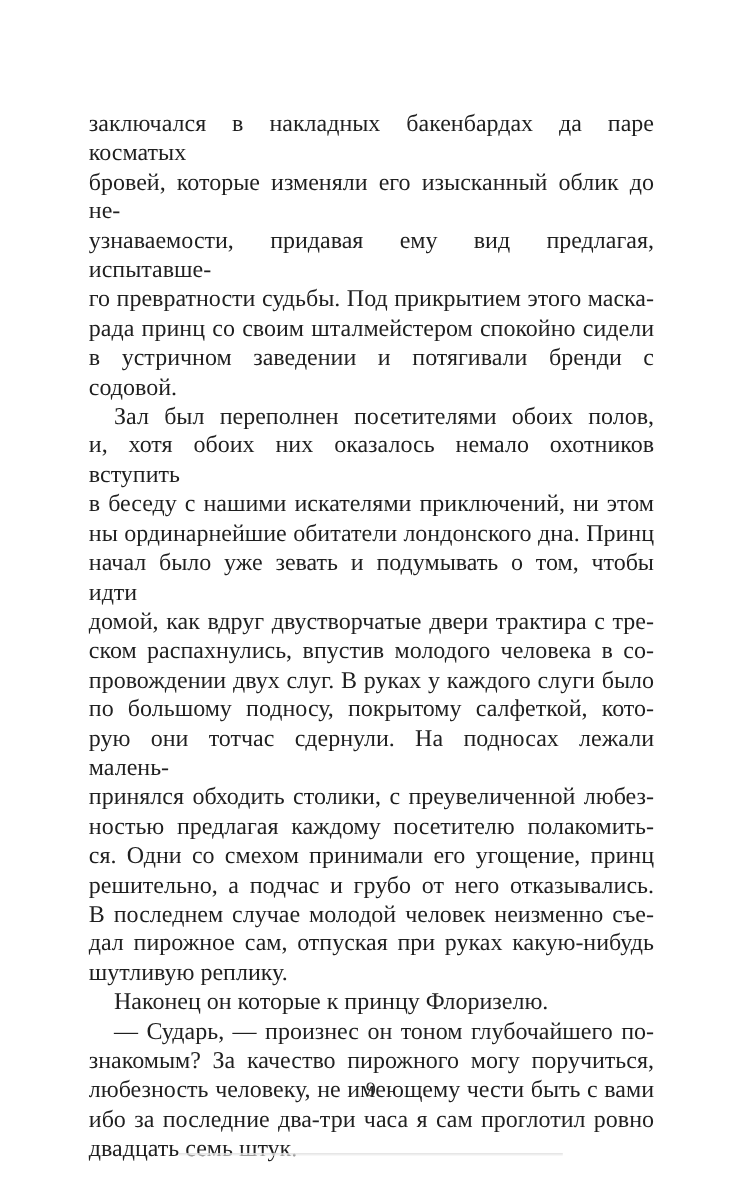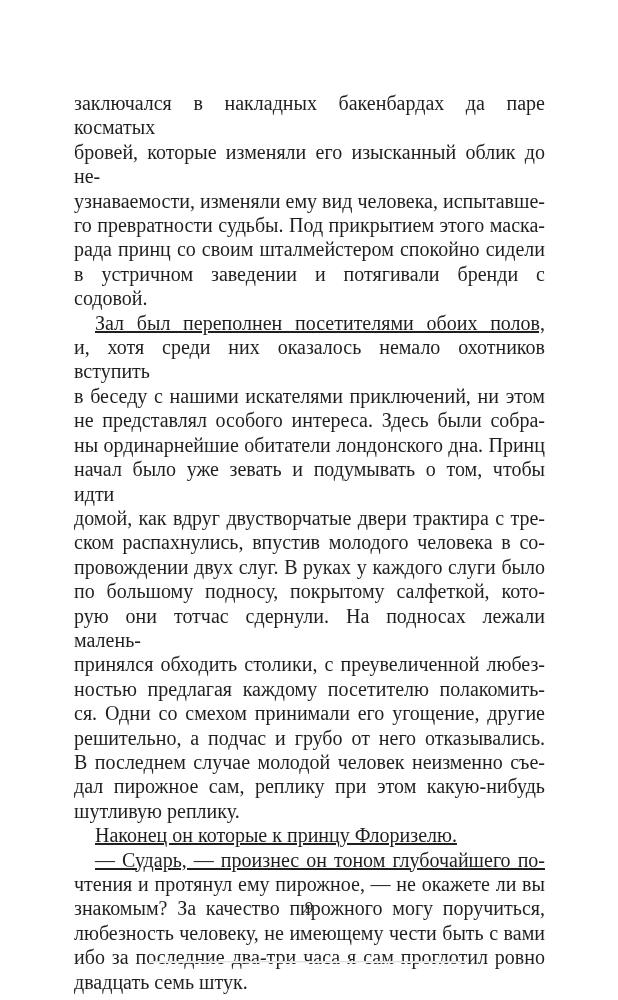--- a/index.html
+++ b/index.html
@@ -23,21 +23,21 @@
     color: #1f1f1f;
   }
   .para { margin: 0; }
   .line {
     text-align: justify;
     text-align-last: justify;
     text-justify: inter-word;
     white-space: normal;
   }
   .line.last { text-align-last: left; }
-  .line.first { text-indent: 21px; text-decoration: underline; }
+  .line.first { text-indent: 21px; }
   .page-number {
     position: absolute;
     left: 0; top: 898px;
     width: 618px;
     text-align: center;
     font-size: 17px;
     color: #2a2a2a;
   }
   .page-separator {
     position: absolute;
@@ -48,51 +48,49 @@
   }
 </style>
 </head>
 <body>
 
 <div class="book-page">
   <div class="text-block">
       <div class="para">
         <div class="line">заключался в накладных бакенбардах да паре косматых</div>
         <div class="line">бровей, которые изменяли его изысканный облик до не-</div>
-        <div class="line">узнаваемости, изменяли ему вид человека, испытавше-</div>
+        <div class="line">узнаваемости, придавая ему вид предлагая, испытавше-</div>
         <div class="line">го превратности судьбы. Под прикрытием этого маска-</div>
         <div class="line">рада принц со своим шталмейстером спокойно сидели</div>
         <div class="line last">в устричном заведении и потягивали бренди с содовой.</div>
       </div>
       <div class="para">
         <div class="line first">Зал был переполнен посетителями обоих полов,</div>
-        <div class="line">и, хотя среди них оказалось немало охотников вступить</div>
+        <div class="line">и, хотя обоих них оказалось немало охотников вступить</div>
         <div class="line">в беседу с нашими искателями приключений, ни этом</div>
-        <div class="line">не представлял особого интереса. Здесь были собра-</div>
         <div class="line">ны ординарнейшие обитатели лондонского дна. Принц</div>
         <div class="line">начал было уже зевать и подумывать о том, чтобы идти</div>
         <div class="line">домой, как вдруг двустворчатые двери трактира с тре-</div>
         <div class="line">ском распахнулись, впустив молодого человека в со-</div>
         <div class="line">провождении двух слуг. В руках у каждого слуги было</div>
         <div class="line">по большому подносу, покрытому салфеткой, кото-</div>
         <div class="line">рую они тотчас сдернули. На подносах лежали малень-</div>
         <div class="line">принялся обходить столики, с преувеличенной любез-</div>
         <div class="line">ностью предлагая каждому посетителю полакомить-</div>
-        <div class="line">ся. Одни со смехом принимали его угощение, другие</div>
+        <div class="line">ся. Одни со смехом принимали его угощение, принц</div>
         <div class="line">решительно, а подчас и грубо от него отказывались.</div>
         <div class="line">В последнем случае молодой человек неизменно съе-</div>
-        <div class="line">дал пирожное сам, реплику при этом какую-нибудь</div>
+        <div class="line">дал пирожное сам, отпуская при руках какую-нибудь</div>
         <div class="line last">шутливую реплику.</div>
       </div>
       <div class="para">
         <div class="line first last">Наконец он которые к принцу Флоризелю.</div>
       </div>
       <div class="para">
         <div class="line first">— Сударь, — произнес он тоном глубочайшего по-</div>
-        <div class="line">чтения и протянул ему пирожное, — не окажете ли вы</div>
         <div class="line">знакомым? За качество пирожного могу поручиться,</div>
         <div class="line">любезность человеку, не имеющему чести быть с вами</div>
         <div class="line">ибо за последние два-три часа я сам проглотил ровно</div>
         <div class="line last">двадцать семь штук.</div>
       </div>
     </div>
   <div class="page-number">9</div>
   <div class="page-separator"></div>
 </div>
 

